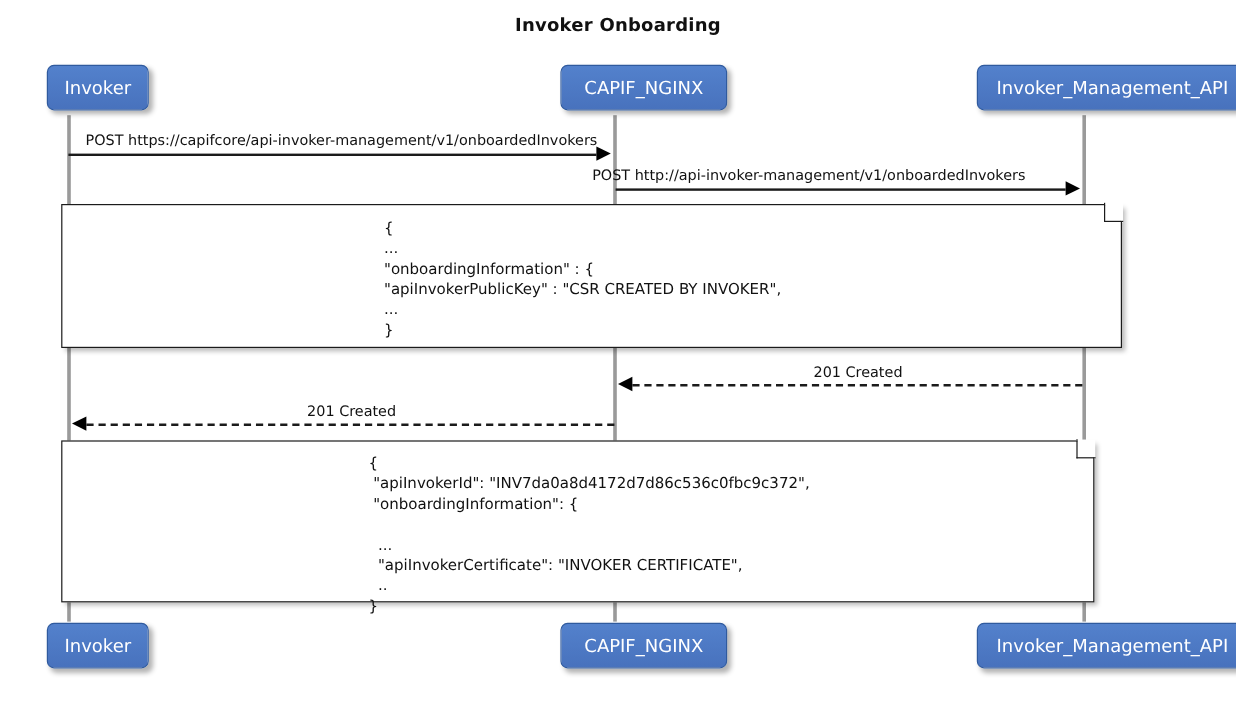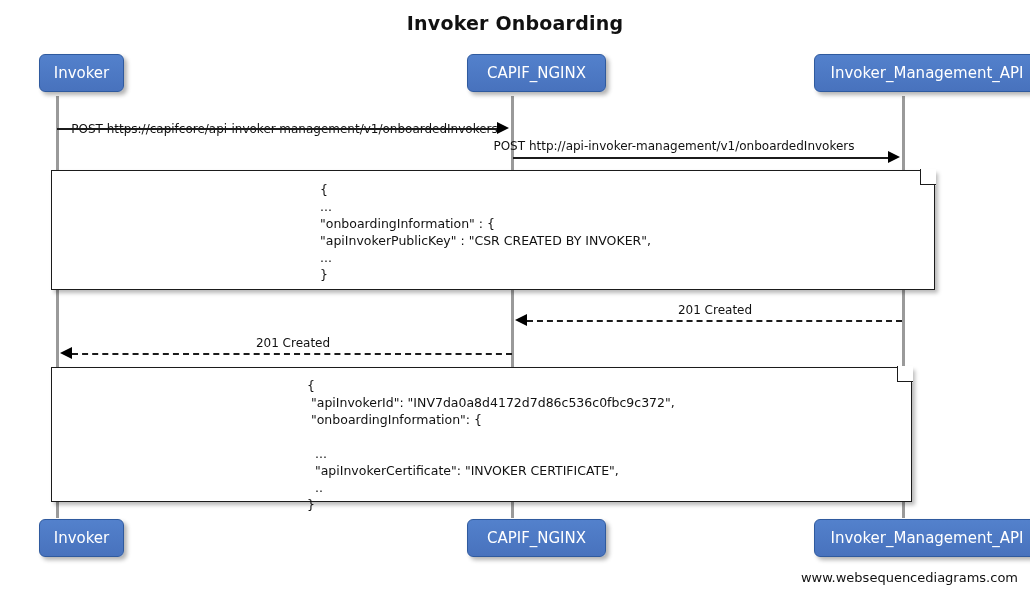--- a/index.html
+++ b/index.html
@@ -18,21 +18,21 @@
     overflow: hidden;
   }
 
   
   .diagram-title {
     position: absolute;
     left: 0;
     top: 12px;
     width: 1030px;
     text-align: center;
-    font-size: 19px;
+    font-size: 15px;
     font-weight: bold;
     color: #111111;
     letter-spacing: 0.2px;
   }
 
   
   .lifeline {
     position: absolute;
     width: 3px;
     background: #9a9a9a;
@@ -141,21 +141,21 @@
   <div class="actor" style="left:15px; top:54px; width:85px;">
     <span>Invoker</span>
   </div>
   <div class="actor" style="left:443px; top:54px; width:139px;">
     <span>CAPIF_NGINX</span>
   </div>
   <div class="actor" style="left:790px; top:54px; width:226px;">
     <span>Invoker_Management_API</span>
   </div>
 
-  <div class="msg-label" style="left:57px; top:110px; width:455px;margin-top:12px;">POST https://capifcore/api-invoker-management/v1/onboardedInvokers</div>
+  <div class="msg-label" style="left:57px; top:110px; width:455px;">POST https://capifcore/api-invoker-management/v1/onboardedInvokers</div>
   <div class="msg-line" style="left:57px; top:128px; width:440px;"></div>
   <div class="arrow-right" style="left:497px; top:122px;"></div>
 
   <div class="msg-label" style="left:486px; top:139px; width:376px;">POST http://api-invoker-management/v1/onboardedInvokers</div>
   <div class="msg-line" style="left:513px; top:157px; width:375px;"></div>
   <div class="arrow-right" style="left:888px; top:151px;"></div>
 
   <div class="note" style="left:51px; top:170px; width:884px; height:120px;">
     <div class="fold-cut"></div>
     <div style="position:absolute; top:-2px; right:-2px; width:16px; height:16px;
@@ -195,15 +195,14 @@
   <div class="actor" style="left:15px; top:519px; width:85px;">
     <span>Invoker</span>
   </div>
   <div class="actor" style="left:443px; top:519px; width:139px;">
     <span>CAPIF_NGINX</span>
   </div>
   <div class="actor" style="left:790px; top:519px; width:226px;">
     <span>Invoker_Management_API</span>
   </div>
 
-  <div class="footer">www.websequencediagrams.com</div>
 
 </div>
 
 </body></html>

